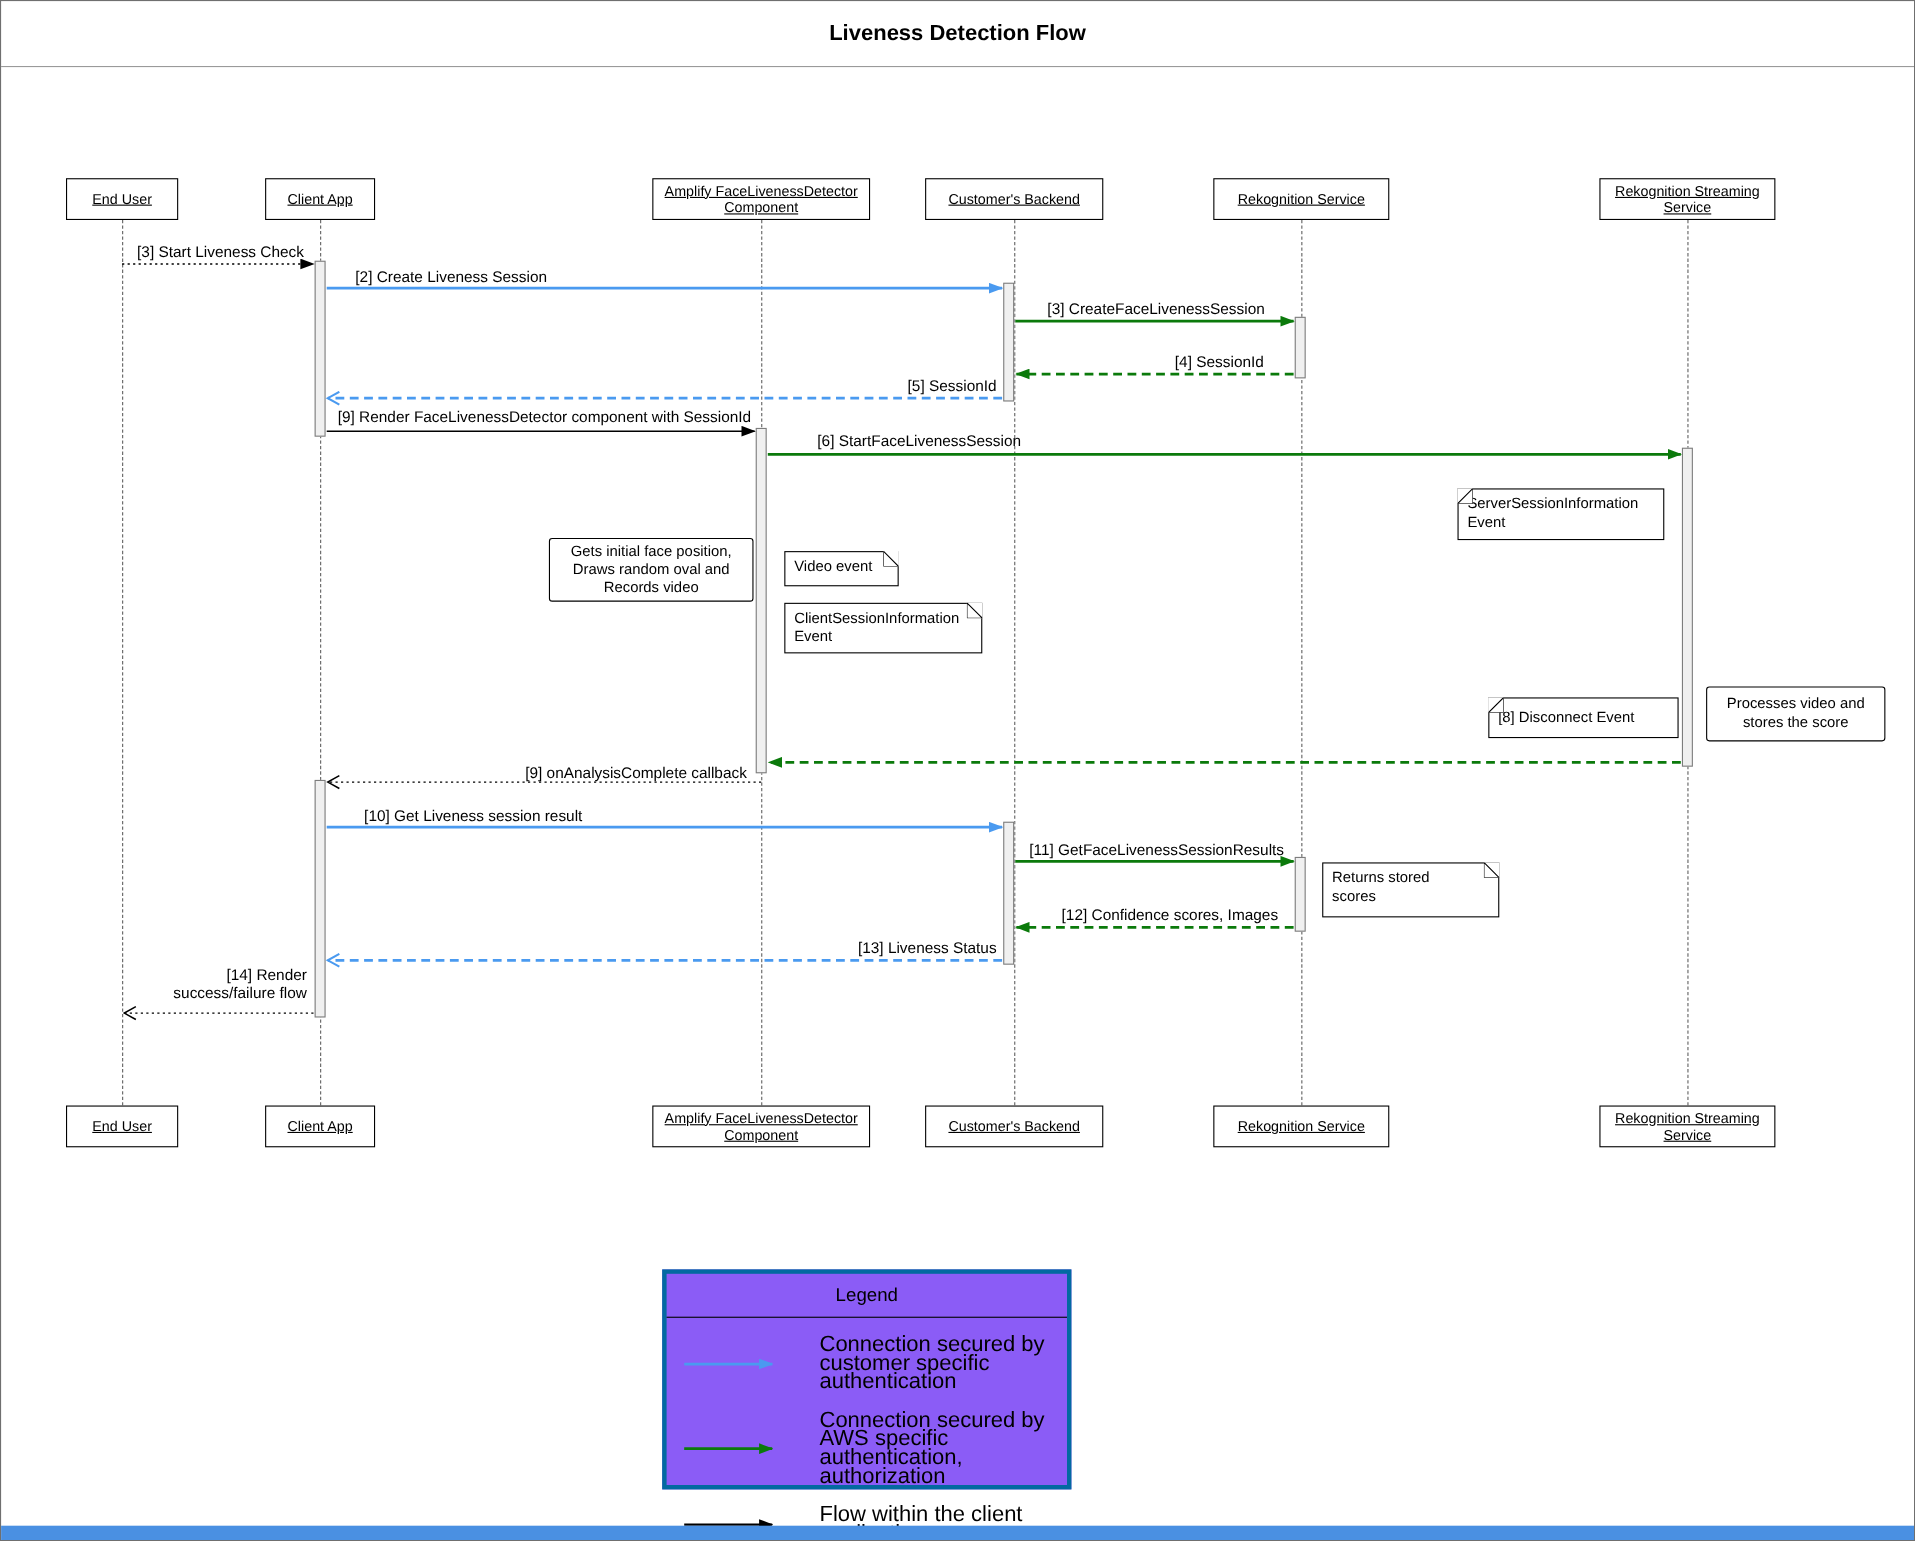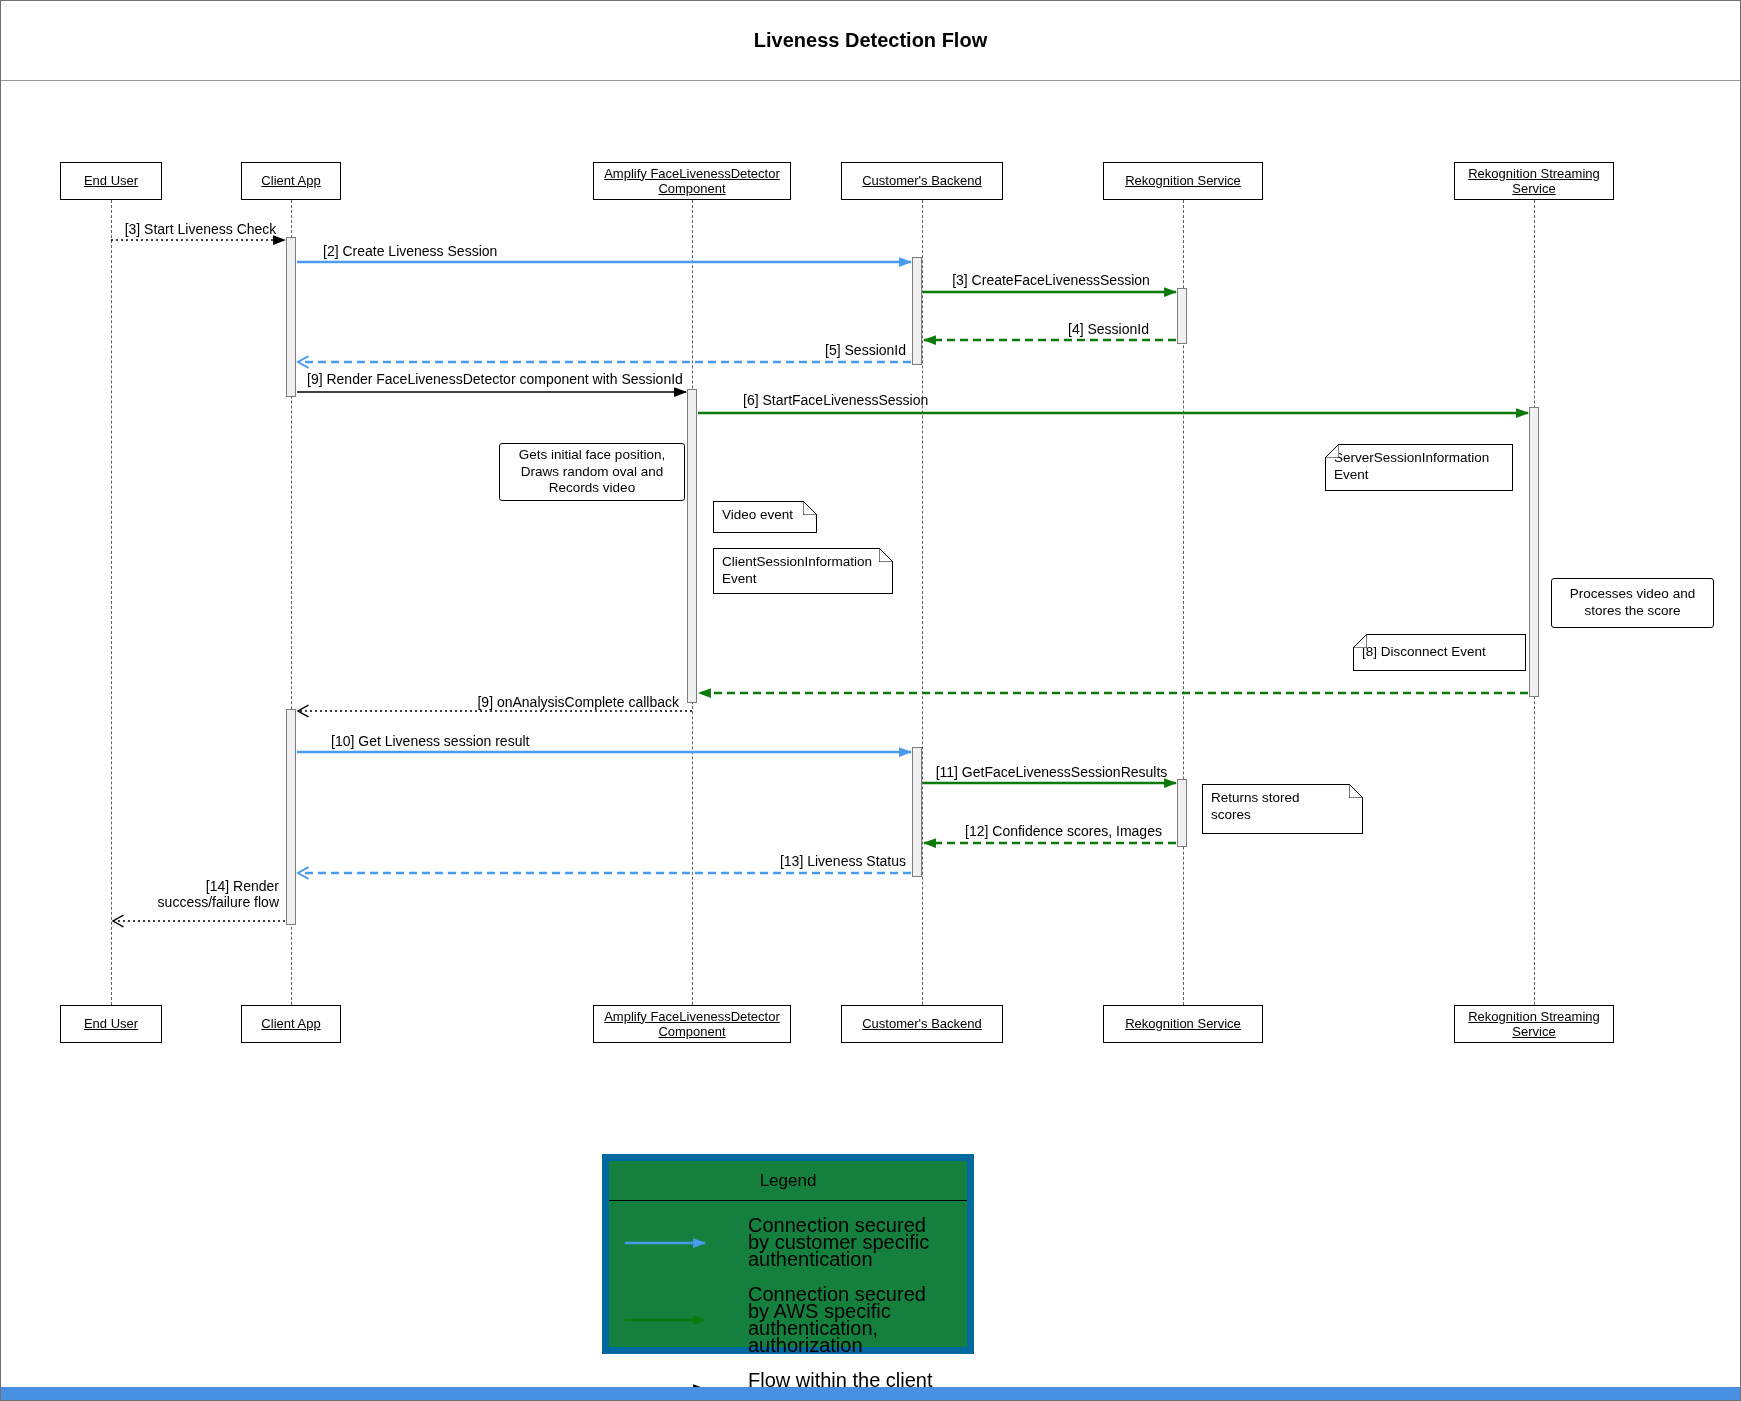--- a/index.html
+++ b/index.html
@@ -2,21 +2,21 @@
 <html><head>
 <meta charset="utf-8">
 <style>
   html,body { margin:0; padding:0; background:#e9e9e9; }
   #canvas {
     position:relative; width:1741px; height:1401px;
     background:#ffffff; border:1px solid #6f6f6f; box-sizing:border-box;
     font-family:"Liberation Sans", sans-serif; color:#000; overflow:hidden;
   }
   #header {
-    position:absolute; left:0; top:0; width:100%; height:80px;
+    position:absolute; left:0; top:0; width:100%; height:60px;
     display:flex; align-items:center; justify-content:center;
     border-bottom:1px solid #9a9a9a; box-sizing:border-box;
     font-size:20px; font-weight:bold;
   }
   .actor-box {
     position:absolute; height:38px; background:#fff; border:1px solid #000;
     box-sizing:border-box; display:flex; align-items:center; justify-content:center;
     text-align:center; font-size:13px; line-height:1.18; padding:2px 4px; z-index:6;
   }
   .actor-box span { text-decoration:underline; }
@@ -31,28 +31,28 @@
   #arrows { position:absolute; left:0; top:0; z-index:4; pointer-events:none; }
   .msg-label {
     position:absolute; font-size:14px; line-height:16px; white-space:nowrap; z-index:5;
   }
   .ta-c { text-align:center; } .ta-l { text-align:left; } .ta-r { text-align:right; }
   .pre { white-space:pre-line; }
   .note {
     position:absolute; box-sizing:border-box; background:#fff; border:1px solid #000;
     padding:5px 8px; font-size:13.5px; line-height:1.25; z-index:5;
   }
-  .note.center { display:flex; align-items:center; justify-content:center; text-align:center; }
+  .note.center { display:flex; align-items:center; justify-content:center; text-align:center;margin-top:46px; }
   .note.vcenter { display:flex; align-items:center; }
   .note.plain { border-radius:3px; }
   .note svg.tr { position:absolute; top:-1px; right:-1px; }
   .note svg.tl { position:absolute; top:-1px; left:-1px; }
   #legend {
     position:absolute; left:601px; top:1153px; width:372px; height:200px;
-    border:7px solid #0369a1; box-sizing:border-box; background:#15803d; z-index:6;
+    border:4px solid #0369a1; box-sizing:border-box; background:#8b5cf6; z-index:6;
   }
   #legend .legend-title {
     height:40px; display:flex; align-items:center; justify-content:center;
     font-size:17px; border-bottom:1px solid #000; box-sizing:border-box;
   }
   #legend .legend-items { padding:16px 18px 0 14px; }
   .legend-row { display:flex; align-items:center; margin-bottom:18px; }
   .legend-row svg { flex:0 0 auto; margin-right:30px; }
   .legend-row span { font-size:20px; line-height:17px; width:235px; }
   #bottom-bar {

